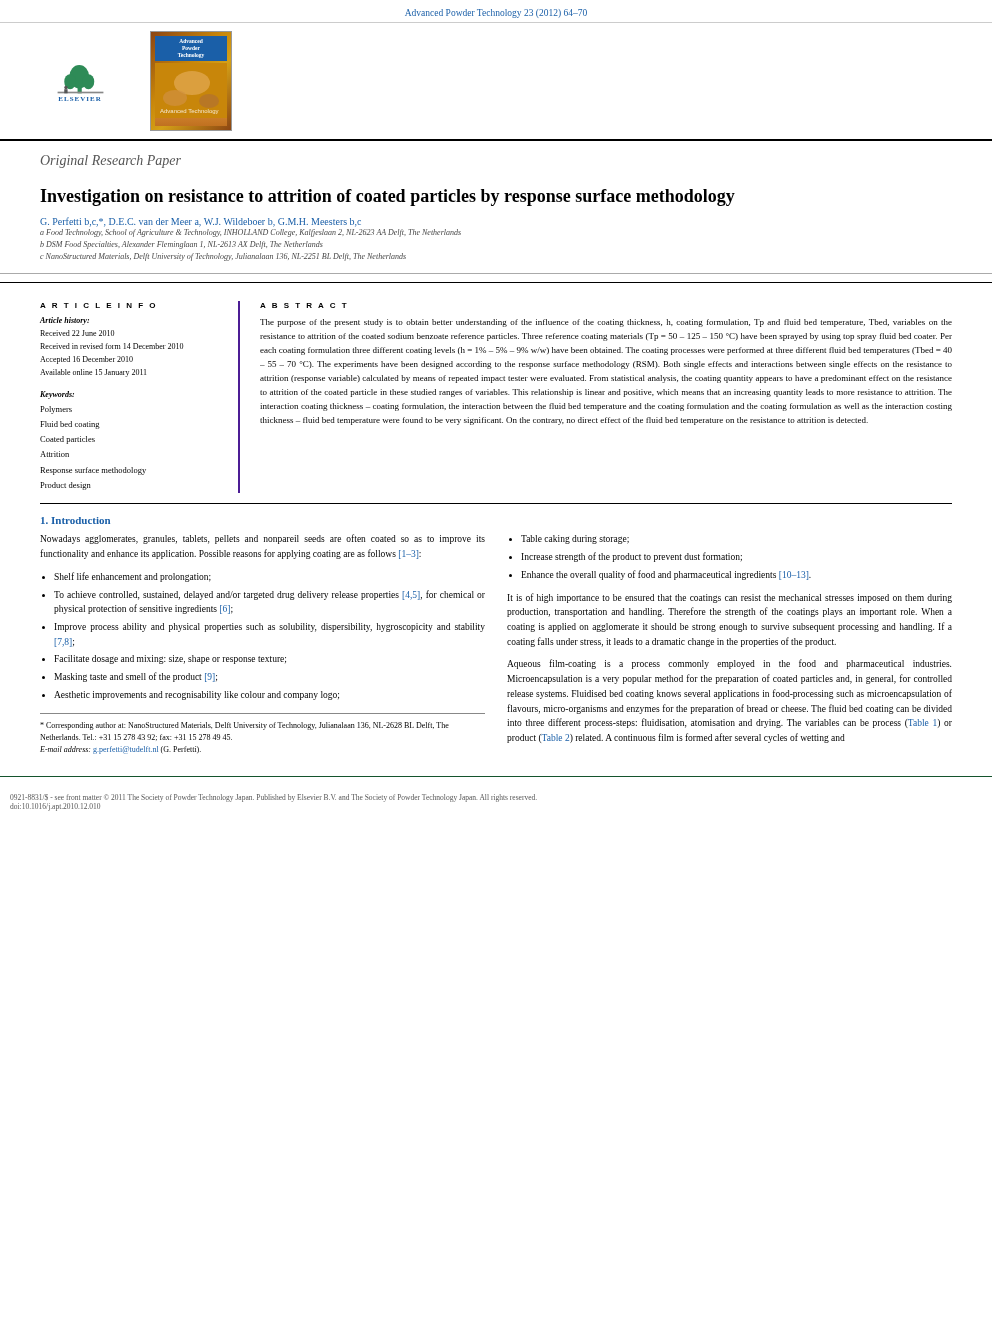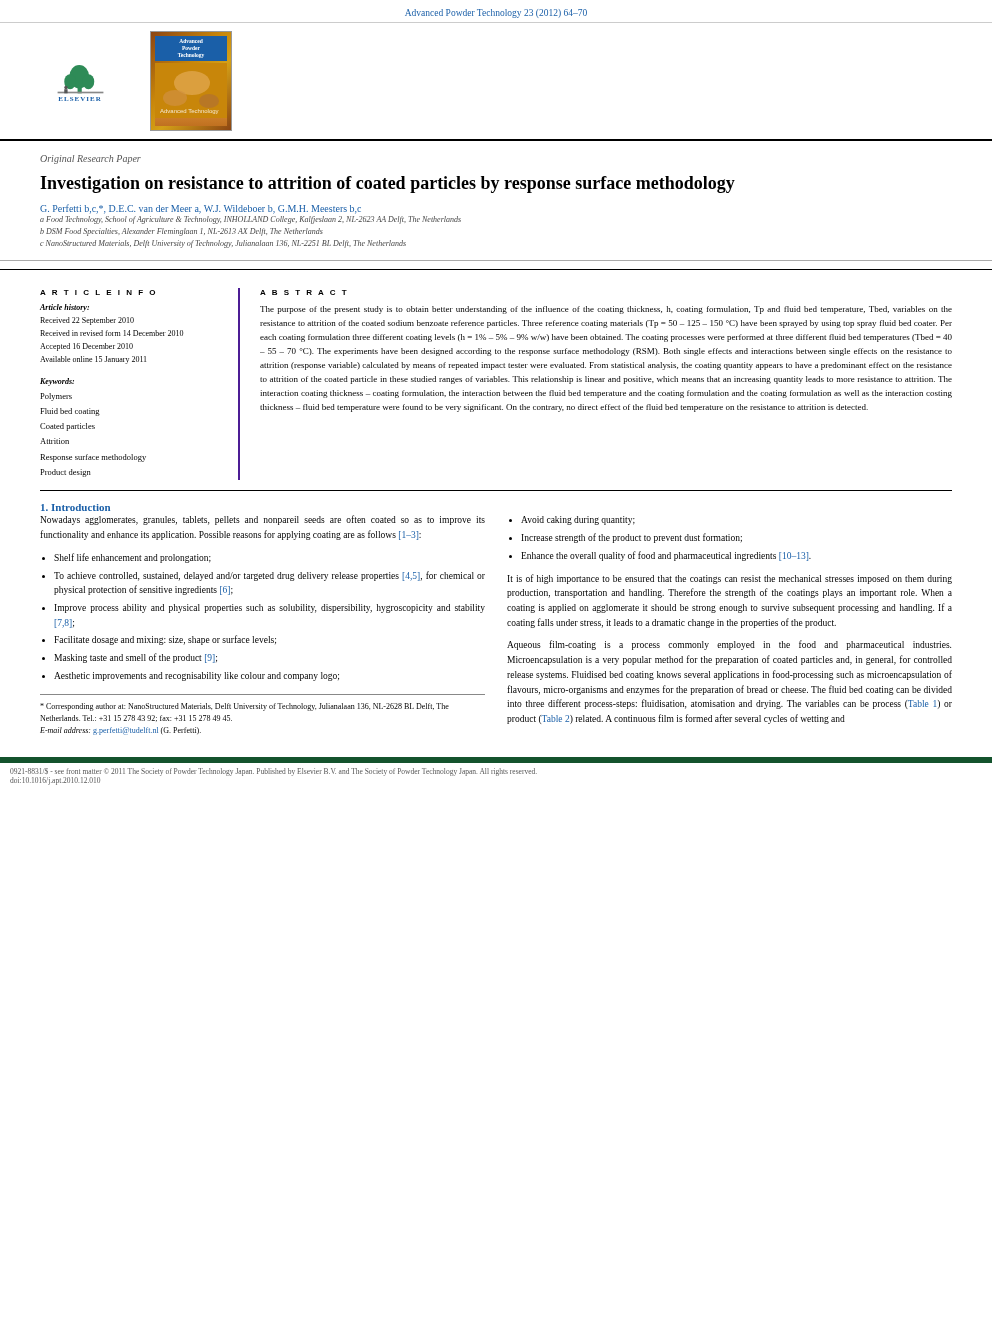--- a/index.html
+++ b/index.html
@@ -97,24 +97,24 @@
       background: linear-gradient(180deg, #d4872a 0%, #e8a040 50%, #c07020 100%);
       margin-top: 2px;
       position: relative;
       overflow: hidden;
     }
     .paper-section {
       padding: 12px 40px 0;
       border-bottom: 1px solid #aaa;
     }
     .article-type {
-      font-size: 10px;
+      font-size: 14px;
       font-style: italic;
       color: #555;
-      margin-bottom: 8px;
+      margin-bottom: 16px;
     }
     .article-title {
       font-size: 18px;
       font-weight: bold;
       color: #000;
       line-height: 1.3;
       margin-bottom: 8px;
     }
     .authors {
       font-size: 10px;
@@ -190,20 +190,21 @@
       margin-top: 8px;
       font-style: italic;
     }
     .main-content {
       padding: 10px 40px;
     }
     .intro-heading {
       font-size: 11px;
       font-weight: bold;
       color: #1a5fa8;
+      margin-bottom: 6px;
     }
     .body-text {
       font-size: 9.5px;
       line-height: 1.55;
       color: #000;
       text-align: justify;
       margin-bottom: 8px;
     }
     .body-text .cite {
       color: #1a5fa8;
@@ -241,22 +242,22 @@
     .footnote-text {
       font-size: 8px;
       line-height: 1.5;
       color: #000;
     }
     .footnote-text a {
       color: #1a5fa8;
       text-decoration: none;
     }
     .bottom-bar {
-      border-top: 6px solid #14532d;
-      padding: 4px 10px;
+      border-top: 1px solid #14532d;
+      padding: 16px 10px;
       font-size: 7.5px;
       color: #555;
       margin-top: 10px;
     }
     .italic { font-style: italic; }
   </style>
 </head>
 <body>
 
 <div class="top-bar">
@@ -315,21 +316,21 @@
 </div>
 
 <hr class="divider-line">
 
 <div class="two-col">
 
   <div class="left-col">
     <div class="section-heading">A R T I C L E   I N F O</div>
     <div class="article-info-block">
       <div class="info-label">Article history:</div>
-      <div class="info-date">Received 22 September 2010</div>
+      <div class="info-date">Received 22 June 2010</div>
       <div class="info-date">Received in revised form 14 December 2010</div>
       <div class="info-date">Accepted 16 December 2010</div>
       <div class="info-date">Available online 15 January 2011</div>
     </div>
     <div class="keywords-block">
       <div class="info-label">Keywords:</div>
       <div class="keyword-item">Polymers</div>
       <div class="keyword-item">Fluid bed coating</div>
       <div class="keyword-item">Coated particles</div>
       <div class="keyword-item">Attrition</div>
@@ -354,38 +355,38 @@
   <div class="two-col-main">
 
     <div class="main-left">
       <div class="body-text">
         Nowadays agglomerates, granules, tablets, pellets and nonpareil seeds are often coated so as to improve its functionality and enhance its application. Possible reasons for applying coating are as follows <span class="cite">[1–3]</span>:
       </div>
       <ul class="bullet-list">
         <li>Shelf life enhancement and prolongation;</li>
         <li>To achieve controlled, sustained, delayed and/or targeted drug delivery release properties <span class="cite">[4,5]</span>, for chemical or physical protection of sensitive ingredients <span class="cite">[6]</span>;</li>
         <li>Improve process ability and physical properties such as solubility, dispersibility, hygroscopicity and stability <span class="cite">[7,8]</span>;</li>
-        <li>Facilitate dosage and mixing: size, shape or surface levels;</li>
+        <li>Facilitate dosage and mixing: size, shape or response texture;</li>
         <li>Masking taste and smell of the product <span class="cite">[9]</span>;</li>
         <li>Aesthetic improvements and recognisability like colour and company logo;</li>
       </ul>
 
       <div class="footnote-section">
         <div class="footnote-text">
           * Corresponding author at: NanoStructured Materials, Delft University of Technology, Julianalaan 136, NL-2628 BL Delft, The Netherlands. Tel.: +31 15 278 43 92; fax: +31 15 278 49 45.
         </div>
         <div class="footnote-text">
           <span class="italic">E-mail address:</span> <a href="mailto:g.perfetti@tudelft.nl">g.perfetti@tudelft.nl</a> (G. Perfetti).
         </div>
       </div>
     </div>
 
     <div class="main-right">
       <ul class="bullet-list">
-        <li>Avoid caking during quantity;</li>
+        <li>Table caking during storage;</li>
         <li>Increase strength of the product to prevent dust formation;</li>
         <li>Enhance the overall quality of food and pharmaceutical ingredients <span class="cite">[10–13]</span>.</li>
       </ul>
 
       <div class="body-text">
         It is of high importance to be ensured that the coatings can resist the mechanical stresses imposed on them during production, transportation and handling. Therefore the strength of the coatings plays an important role. When a coating is applied on agglomerate it should be strong enough to survive subsequent processing and handling. If a coating falls under stress, it leads to a dramatic change in the properties of the product.
       </div>
 
       <div class="body-text">
         Aqueous film-coating is a process commonly employed in the food and pharmaceutical industries. Microencapsulation is a very popular method for the preparation of coated particles and, in general, for controlled release systems. Fluidised bed coating knows several applications in food-processing such as microencapsulation of flavours, micro-organisms and enzymes for the preparation of bread or cheese. The fluid bed coating can be divided into three different process-steps: fluidisation, atomisation and drying. The variables can be process (<span class="cite">Table 1</span>) or product (<span class="cite">Table 2</span>) related. A continuous film is formed after several cycles of wetting and

